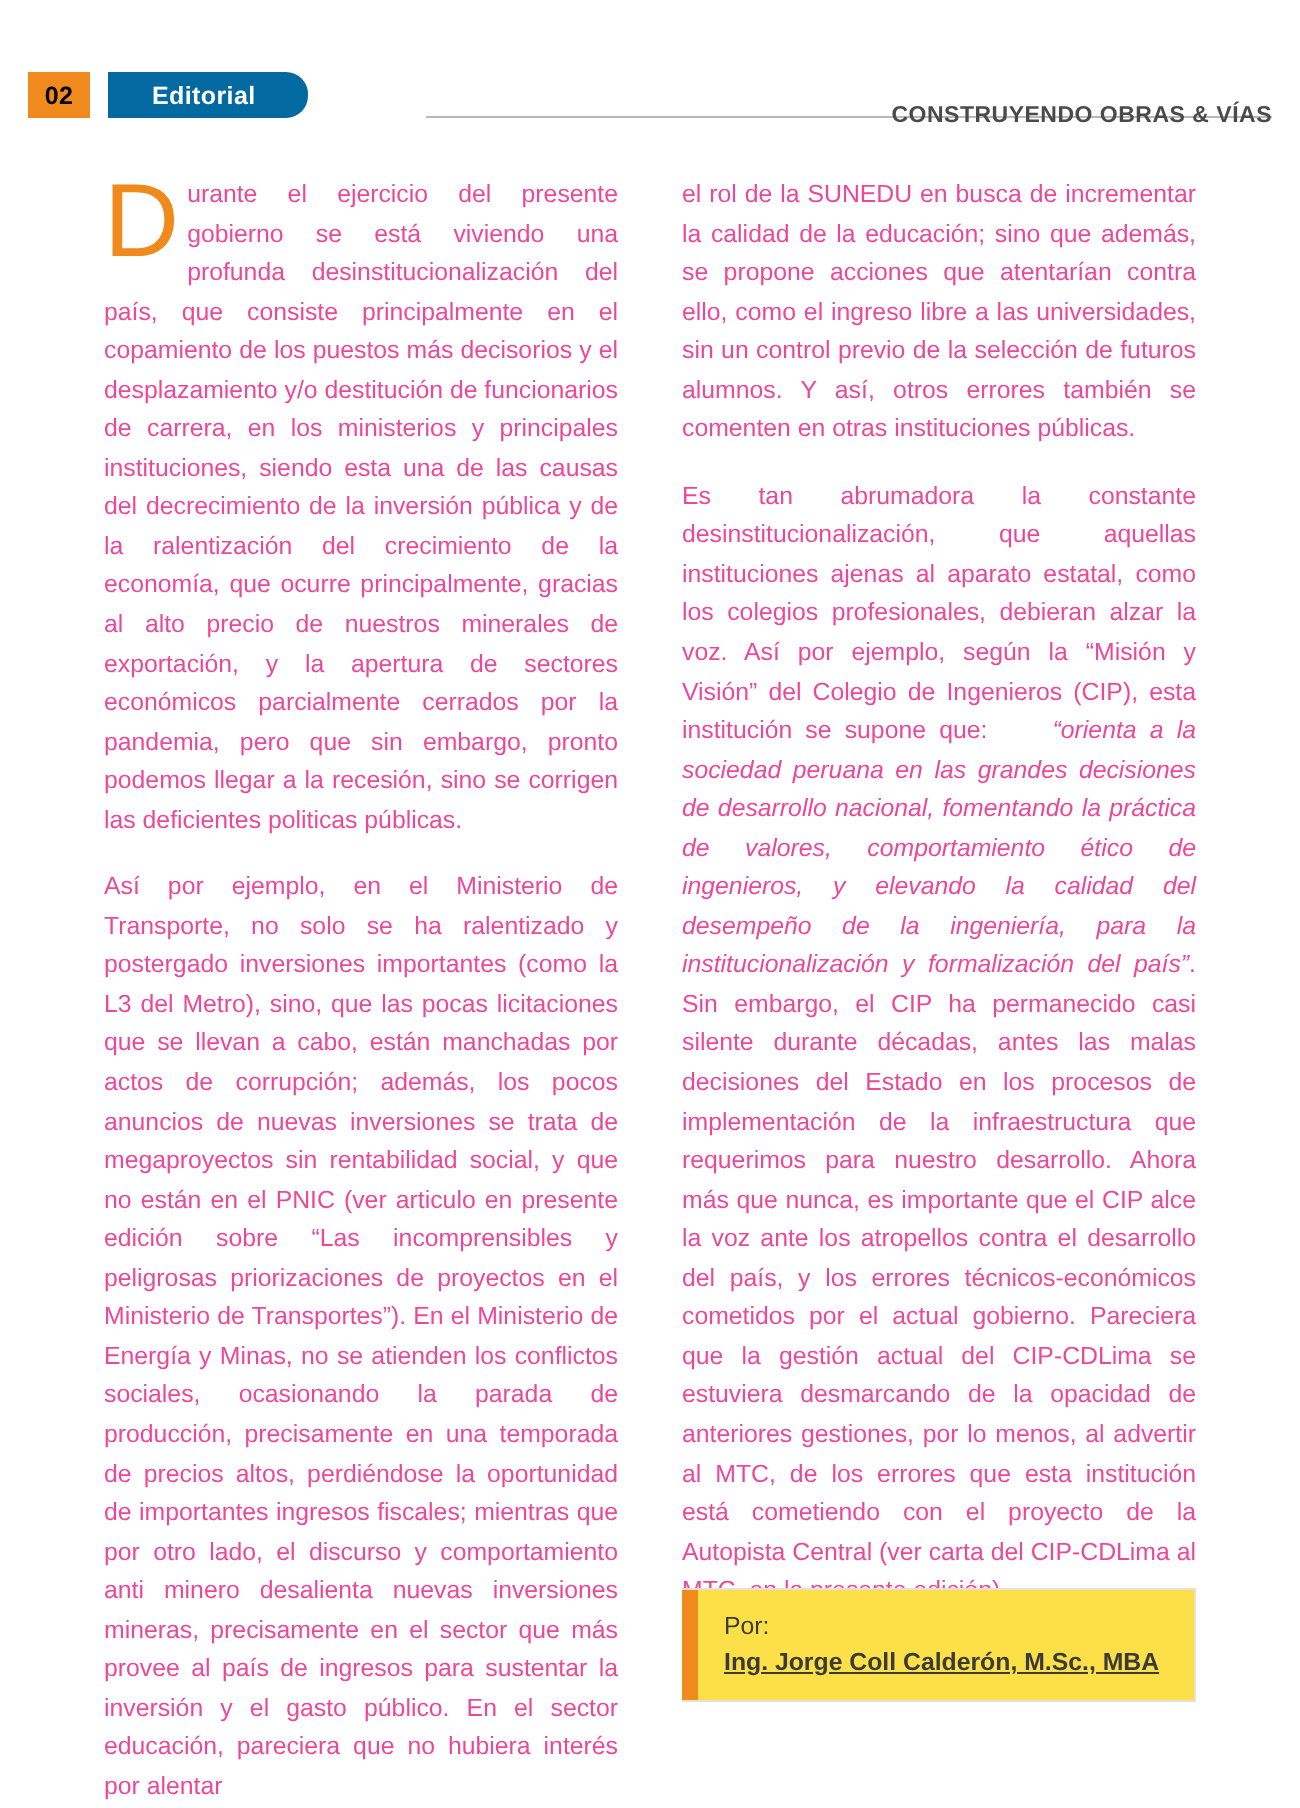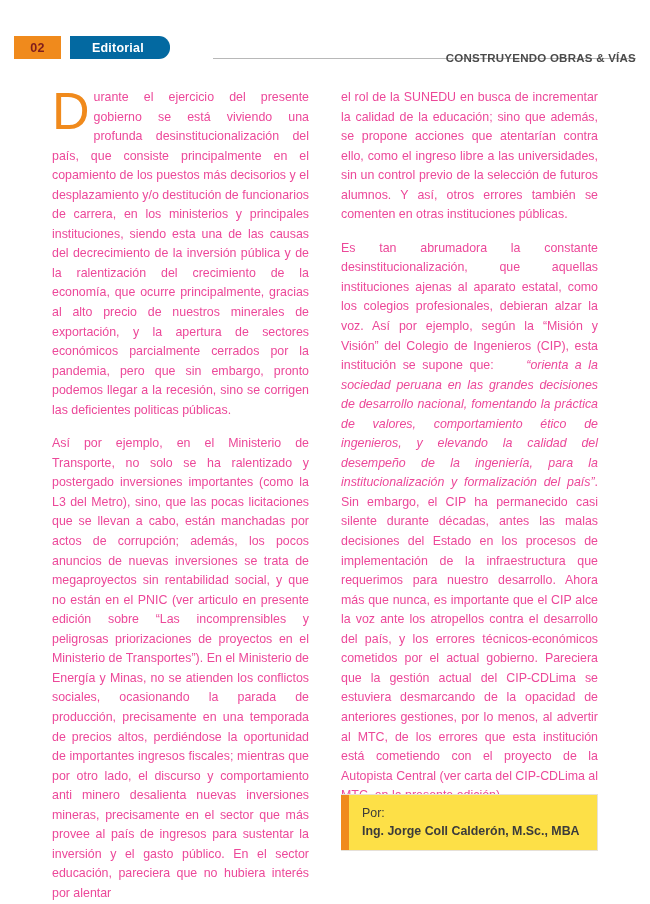--- a/index.html
+++ b/index.html
@@ -28,25 +28,25 @@
   .folio-tab {
     position: absolute;
     left: 14px;
     top: 0;
     height: 23px;
     display: flex;
     align-items: stretch;
   }
   .folio-number {
     background: #f08a1c;
-    color: #7f1d1d;
+    color: #000000;
     font-size: 12.5px;
     font-weight: bold;
     letter-spacing: .2px;
-    width: 47px;
+    width: 31px;
     display: flex;
     align-items: center;
     justify-content: center;
   }
   .section-name {
     background: #0369a1;
     color: #ffffff;
     font-size: 12.5px;
     font-weight: bold;
     letter-spacing: .2px;
@@ -133,21 +133,21 @@
     background: #f08a1c;
     flex: 0 0 8px;
   }
   .byline-text {
     padding: 9px 10px 10px 13px;
     font-size: 12.4px;
     line-height: 18px;
     color: #3b3b3b;
   }
   .byline-label { display: block; }
-  .byline-author { display: block; font-weight: bold; }
+  .byline-author { display: block; font-weight: bold; text-decoration: underline; }
 </style>
 </head>
 <body>
 
 <div class="masthead">
   <div class="folio-tab">
     <div class="folio-number">02</div>
     <div class="section-name">Editorial</div>
   </div>
   <div class="masthead-rule"></div>

